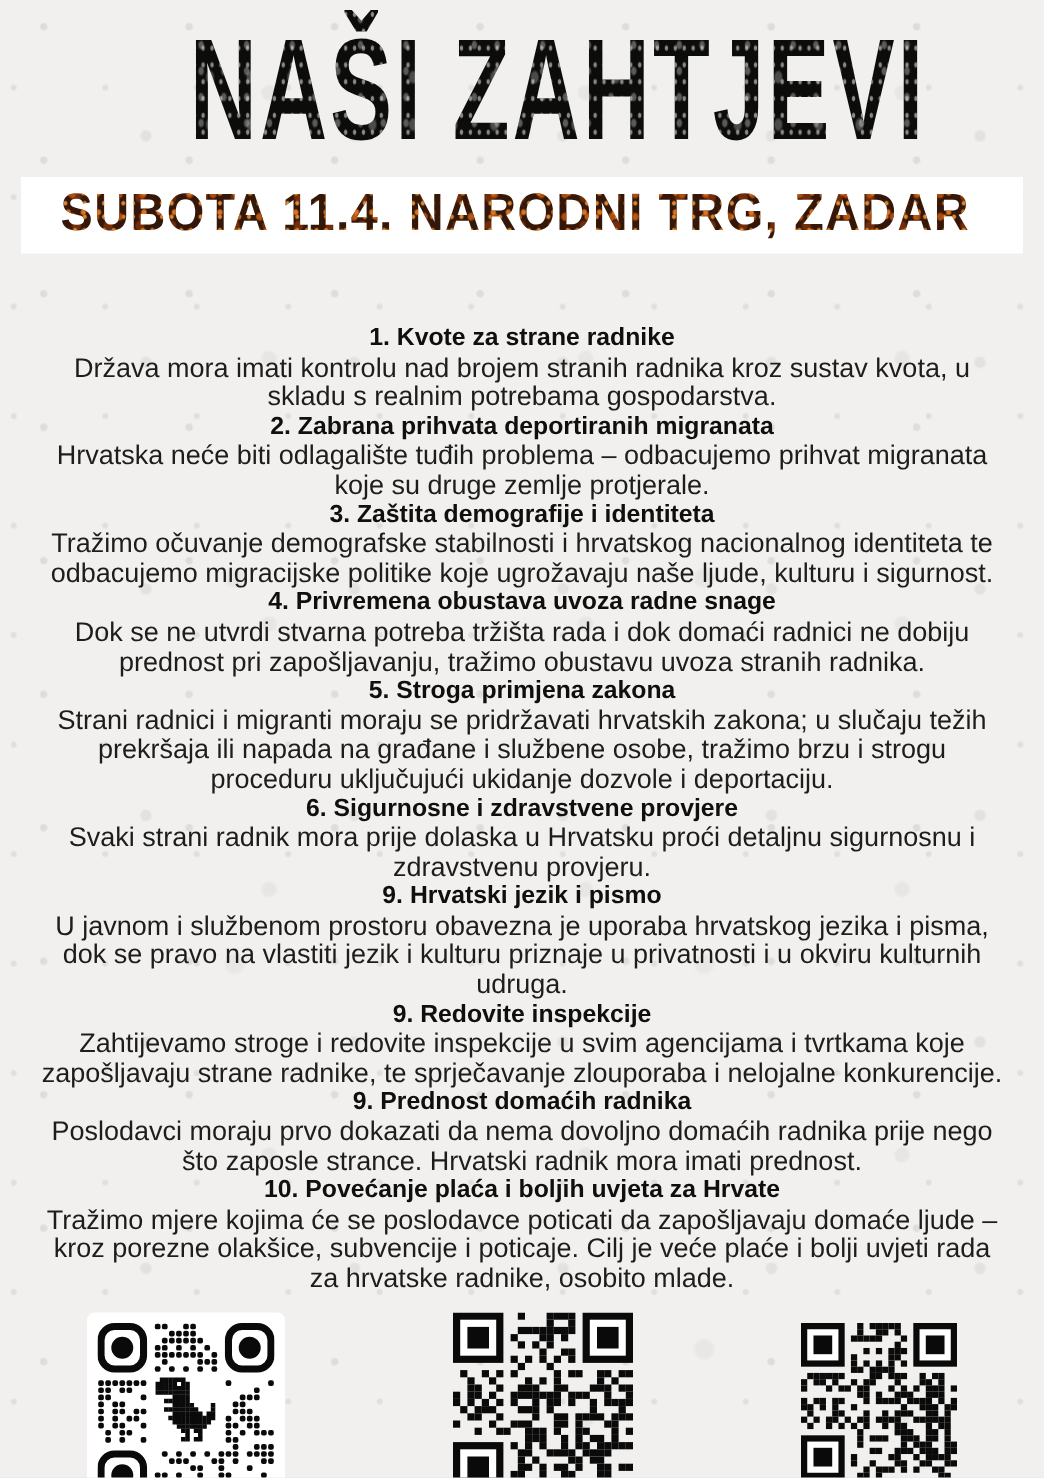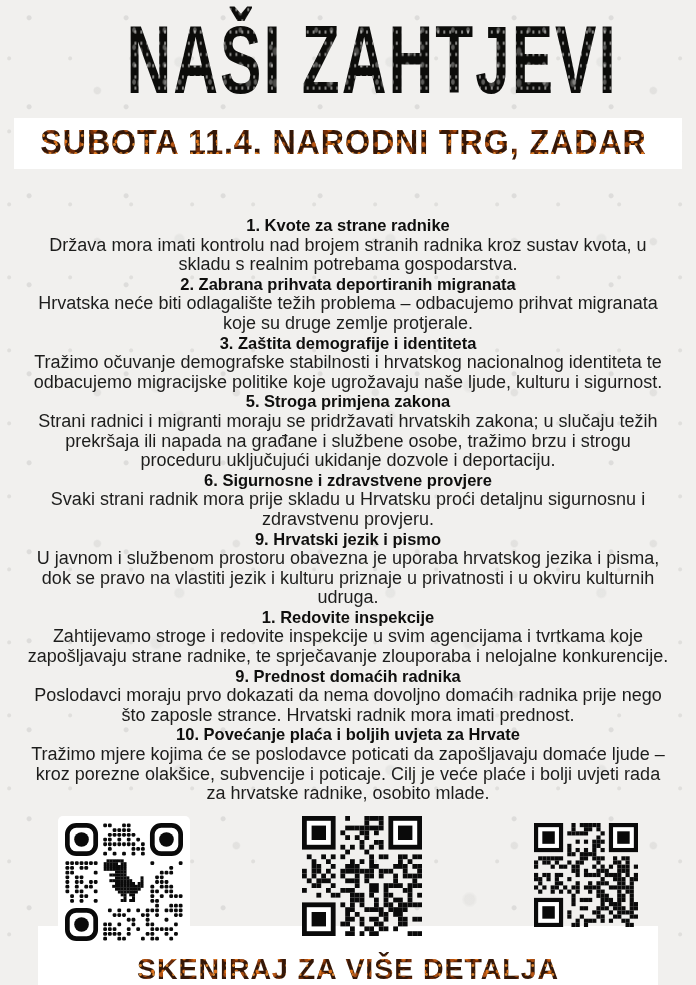--- a/index.html
+++ b/index.html
@@ -140,40 +140,44 @@
     <span class="subtitle fx-fire">SUBOTA 11.4. NARODNI TRG, ZADAR</span>
   </div>
 
   <div class="demands">
     <section class="demand">
       <h2>1. Kvote za strane radnike</h2>
       <p>Država mora imati kontrolu nad brojem stranih radnika kroz sustav kvota, u skladu s realnim potrebama gospodarstva.</p>
     </section>
     <section class="demand">
       <h2>2. Zabrana prihvata deportiranih migranata</h2>
-      <p>Hrvatska neće biti odlagalište težih problema – odbacujemo prihvat migranata koje su druge zemlje protjerale.</p>
+      <p>Hrvatska neće biti odlagalište tuđih problema – odbacujemo prihvat migranata koje su druge zemlje protjerale.</p>
     </section>
     <section class="demand">
       <h2>3. Zaštita demografije i identiteta</h2>
       <p>Tražimo očuvanje demografske stabilnosti i hrvatskog nacionalnog identiteta te odbacujemo migracijske politike koje ugrožavaju naše ljude, kulturu i sigurnost.</p>
+    </section>
+    <section class="demand">
+      <h2>4. Privremena obustava uvoza radne snage</h2>
+      <p>Dok se ne utvrdi stvarna potreba tržišta rada i dok domaći radnici ne dobiju prednost pri zapošljavanju, tražimo obustavu uvoza stranih radnika.</p>
     </section>
     <section class="demand">
       <h2>5. Stroga primjena zakona</h2>
       <p>Strani radnici i migranti moraju se pridržavati hrvatskih zakona; u slučaju težih prekršaja ili napada na građane i službene osobe, tražimo brzu i strogu proceduru uključujući ukidanje dozvole i deportaciju.</p>
     </section>
     <section class="demand">
       <h2>6. Sigurnosne i zdravstvene provjere</h2>
-      <p>Svaki strani radnik mora prije skladu u Hrvatsku proći detaljnu sigurnosnu i zdravstvenu provjeru.</p>
+      <p>Svaki strani radnik mora prije dolaska u Hrvatsku proći detaljnu sigurnosnu i zdravstvenu provjeru.</p>
     </section>
     <section class="demand">
       <h2>9. Hrvatski jezik i pismo</h2>
       <p>U javnom i službenom prostoru obavezna je uporaba hrvatskog jezika i pisma, dok se pravo na vlastiti jezik i kulturu priznaje u privatnosti i u okviru kulturnih udruga.</p>
     </section>
     <section class="demand">
-      <h2>1. Redovite inspekcije</h2>
+      <h2>9. Redovite inspekcije</h2>
       <p>Zahtijevamo stroge i redovite inspekcije u svim agencijama i tvrtkama koje zapošljavaju strane radnike, te sprječavanje zlouporaba i nelojalne konkurencije.</p>
     </section>
     <section class="demand">
       <h2>9. Prednost domaćih radnika</h2>
       <p>Poslodavci moraju prvo dokazati da nema dovoljno domaćih radnika prije nego što zaposle strance. Hrvatski radnik mora imati prednost.</p>
     </section>
     <section class="demand">
       <h2>10. Povećanje plaća i boljih uvjeta za Hrvate</h2>
       <p>Tražimo mjere kojima će se poslodavce poticati da zapošljavaju domaće ljude – kroz porezne olakšice, subvencije i poticaje. Cilj je veće plaće i bolji uvjeti rada za hrvatske radnike, osobito mlade.</p>
     </section>

